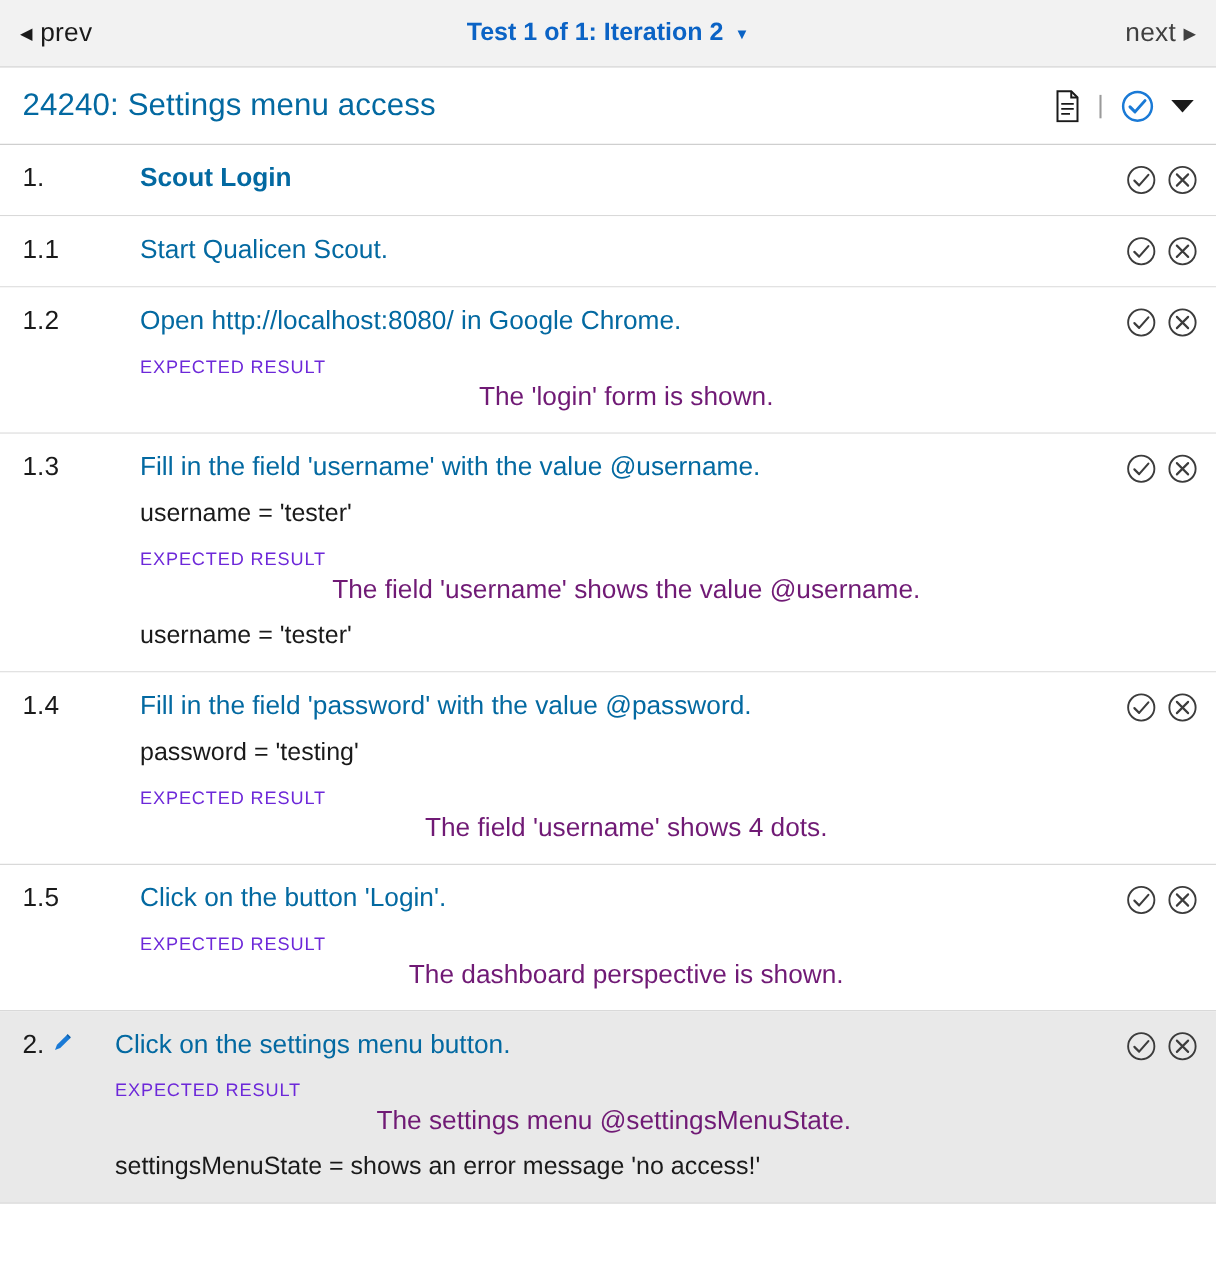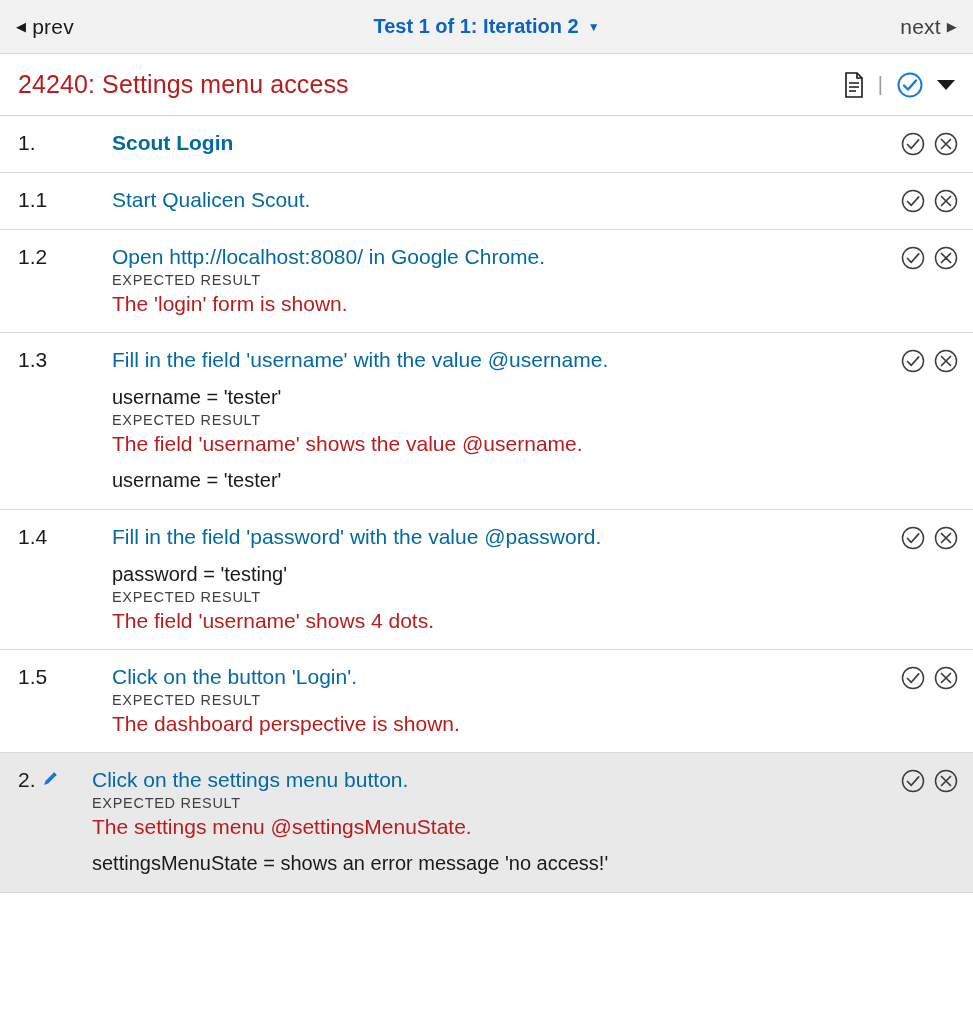--- a/index.html
+++ b/index.html
@@ -60,21 +60,21 @@
     height: 62px;
     display: flex;
     align-items: center;
     padding: 0 18px 0 18px;
     border-bottom: 1px solid #cfcfcf;
     background: #ffffff;
   }
   .page-title {
     font-size: 25px;
     font-weight: 400;
-    color: #b91c1c;
+    color: #0369a1;
     letter-spacing: 0.1px;
   }
   .title-actions {
     margin-left: auto;
     display: flex;
     align-items: center;
     gap: 13px;
   }
   .doc-icon svg { display: block; }
   .pipe { color: #9a9a9a; font-size: 20px; }
@@ -120,28 +120,30 @@
   .step-text.bold { font-weight: bold; }
   .param {
     font-size: 20px;
     line-height: 30px;
     margin-top: 7px;
   }
   .param b { font-weight: normal; }
   .exp-label {
     font-size: 14.5px;
     letter-spacing: 0.7px;
-    color: #404040;
+    color: #6d28d9;
+    margin-top: 14px;
     text-transform: uppercase;
   }
   .exp-text {
     font-size: 21px;
     line-height: 29px;
-    color: #b91c1c;
+    color: #701a75;
     margin-top: 1px;
+    text-align: center;
   }
   .step-icons {
     flex: 0 0 auto;
     display: flex;
     align-items: flex-start;
     gap: 7px;
     padding-top: 3px;
     margin-left: 10px;
   }
   .ico { display: block; }

